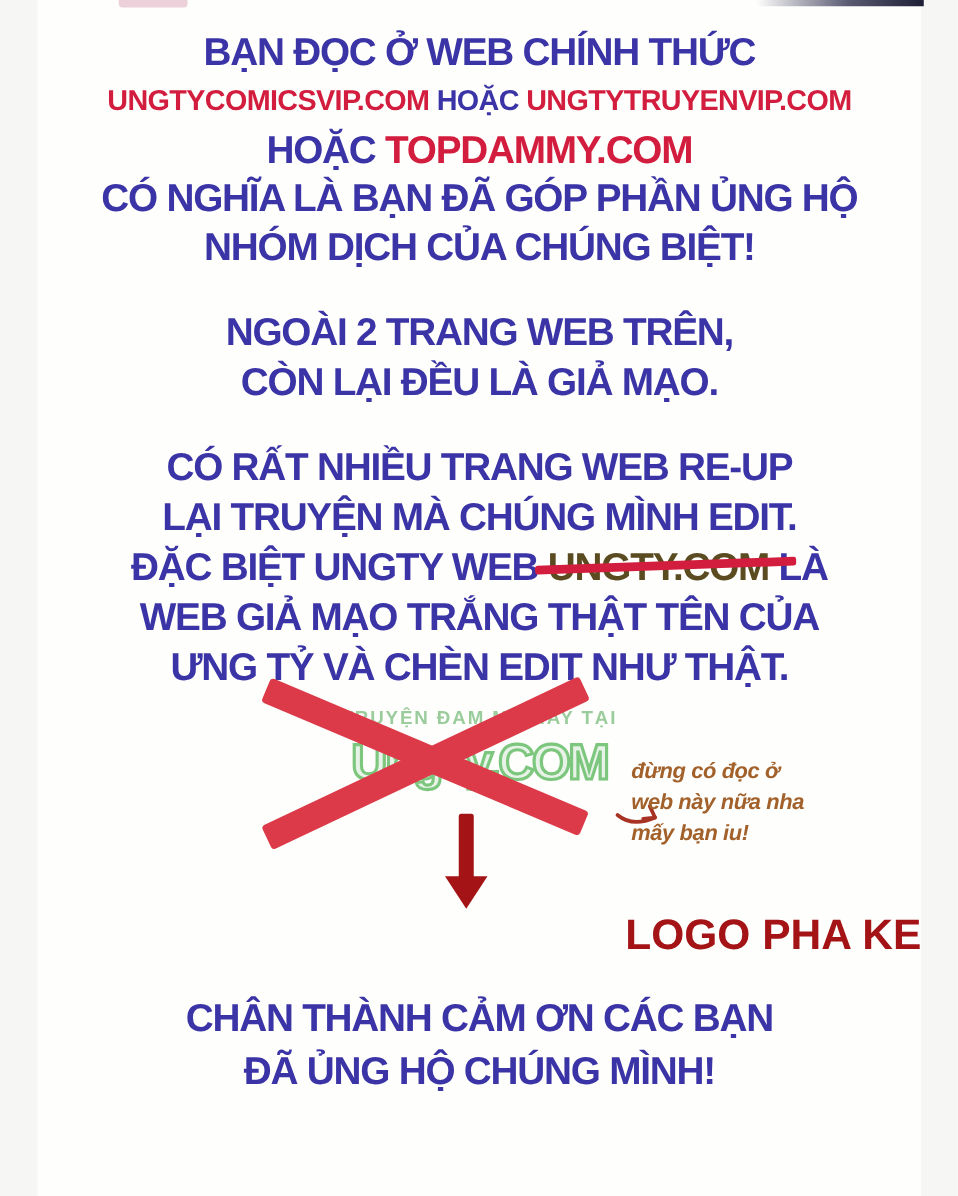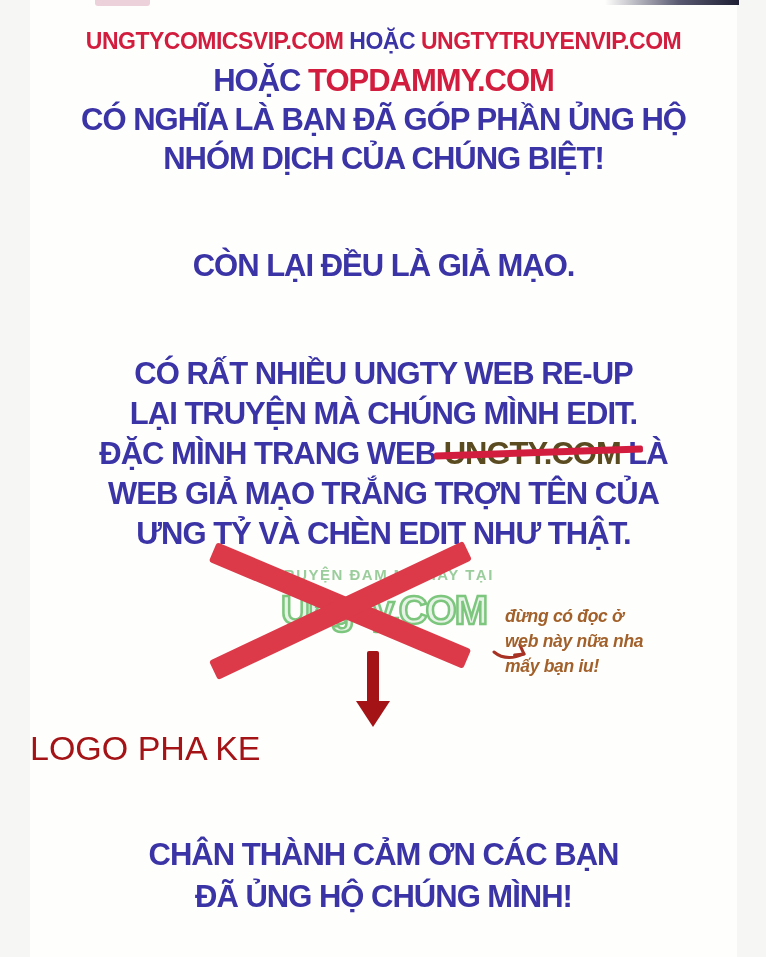--- a/index.html
+++ b/index.html
@@ -99,50 +99,52 @@
     background:var(--dark-red);border-radius:2px;
   }
   .down-arrow-head{
     position:absolute;left:356px;top:701px;width:0;height:0;
     border-left:17px solid transparent;
     border-right:17px solid transparent;
     border-top:26px solid var(--dark-red);
   }
   .logo-label{
     position:absolute;left:30px;top:726px;width:707px;
-    text-align:left;
-    font-size:34px;font-weight:normal;letter-spacing:0;
+    text-align:right;
+    font-size:34px;font-weight:bold;letter-spacing:0;
     color:var(--dark-red);
     line-height:44px;
   }
 </style>
 </head>
 <body>
 
 <div class="page">
   <div class="content-bg"></div>
   <div class="artifact-pink"></div>
   <div class="artifact-dark"></div>
 
   <section class="block" style="top:22px">
+    <div class="line">BẠN ĐỌC Ở WEB CHÍNH THỨC</div>
     <div class="line line-url"><span class="seg-red">UNGTYCOMICSVIP.COM</span><span class="seg-blue"> HOẶC </span><span class="seg-red">UNGTYTRUYENVIP.COM</span></div>
     <div class="line"><span class="seg-blue">HOẶC </span><span class="seg-red">TOPDAMMY.COM</span></div>
     <div class="line">CÓ NGHĨA LÀ BẠN ĐÃ GÓP PHẦN ỦNG HỘ</div>
     <div class="line">NHÓM DỊCH CỦA CHÚNG BIỆT!</div>
   </section>
 
   <section class="block" style="top:246px">
+    <div class="line" style="line-height:40px">NGOÀI 2 TRANG WEB TRÊN,</div>
     <div class="line" style="line-height:40px">CÒN LẠI ĐỀU LÀ GIẢ MẠO.</div>
   </section>
 
   <section class="block" style="top:354px">
-    <div class="line" style="line-height:40px">CÓ RẤT NHIỀU UNGTY WEB RE-UP</div>
+    <div class="line" style="line-height:40px">CÓ RẤT NHIỀU TRANG WEB RE-UP</div>
     <div class="line" style="line-height:40px">LẠI TRUYỆN MÀ CHÚNG MÌNH EDIT.</div>
-    <div class="line" style="line-height:40px"><span class="seg-blue">ĐẶC MÌNH TRANG WEB </span><span class="seg-struck">UNGTY.COM</span><span class="seg-blue"> LÀ</span></div>
-    <div class="line" style="line-height:40px">WEB GIẢ MẠO TRẮNG TRỢN TÊN CỦA</div>
+    <div class="line" style="line-height:40px"><span class="seg-blue">ĐẶC BIỆT UNGTY WEB </span><span class="seg-struck">UNGTY.COM</span><span class="seg-blue"> LÀ</span></div>
+    <div class="line" style="line-height:40px">WEB GIẢ MẠO TRẮNG THẬT TÊN CỦA</div>
     <div class="line" style="line-height:40px">ƯNG TỶ VÀ CHÈN EDIT NHƯ THẬT.</div>
   </section>
 
   <div class="fake-logo">
     <div class="tagline">TRUYỆN ĐAM MỸ HAY TẠI</div>
     <div class="brand">UngTy.COM</div>
   </div>
 
   <div class="x-stroke a"></div>
   <div class="x-stroke b"></div>
@@ -155,17 +157,17 @@
   <div class="note">
     <div>đừng có đọc ở</div>
     <div>web này nữa nha</div>
     <div>mấy bạn iu!</div>
   </div>
 
   <div class="down-arrow-stem"></div>
   <div class="down-arrow-head"></div>
   <div class="logo-label">LOGO PHA KE</div>
 
-  <section class="block" style="top:834px">
+  <section class="block" style="top:794px">
     <div class="line" style="line-height:42px">CHÂN THÀNH CẢM ƠN CÁC BẠN</div>
     <div class="line" style="line-height:42px">ĐÃ ỦNG HỘ CHÚNG MÌNH!</div>
   </section>
 </div>
 
 </body></html>

